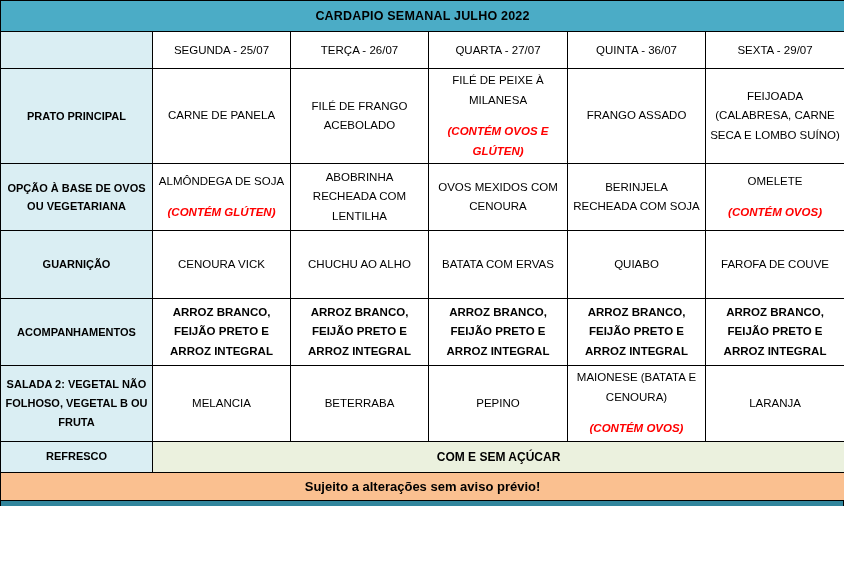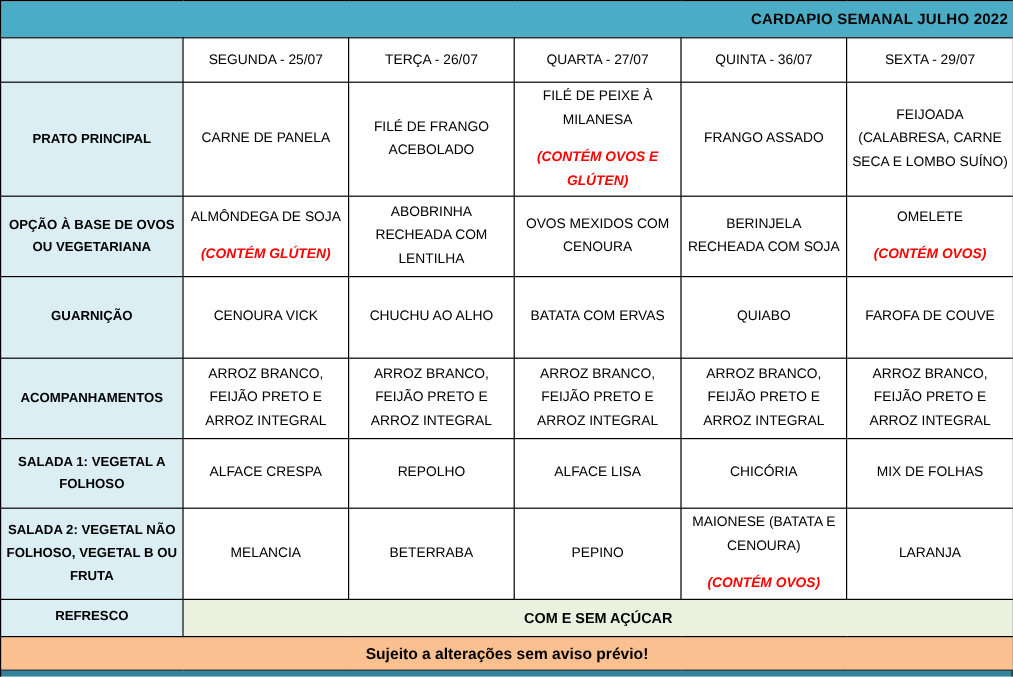--- a/index.html
+++ b/index.html
@@ -30,21 +30,20 @@
     vertical-align:middle;
     padding:2px 4px;
     overflow:hidden;
   }
   .title-cell{
     background:var(--title-bg);
     font-weight:bold;
     font-size:12.5px;
     height:31px;
     letter-spacing:.2px;
-    text-align:right;
   }
   .day-header{
     background:#ffffff;
     font-weight:normal;
     font-size:11.5px;
     height:37px;
   }
   .corner{
     background:var(--row-header-bg);
     height:37px;
@@ -77,21 +76,21 @@
   .footer-cell{
     background:var(--footer-bg);
     font-weight:bold;
     font-size:13px;
     height:28px;
   }
   
   tbody[data-name="menu-rows"] tr:nth-child(1) td{height:82px;}
   tbody[data-name="menu-rows"] tr:nth-child(2) td{height:67px;}
   tbody[data-name="menu-rows"] tr:nth-child(3) td{height:68px;}
-  tbody[data-name="menu-rows"] tr:nth-child(4) td{height:67px;}
+  tbody[data-name="menu-rows"] tr:nth-child(4) td{height:67px;font-weight:bold;}
   tbody[data-name="menu-rows"] tr:nth-child(5) td{height:58px;}
   tbody[data-name="menu-rows"] tr:nth-child(6) td{height:68px;}
   .bottom-strip{
     width:844px;height:5px;
     background:var(--bottom-strip);
     border-left:1px solid var(--grid);
     border-right:1px solid var(--grid);
   }
 </style>
 </head>
@@ -191,38 +190,20 @@
             <div class="dish" data-name="dish-text">ARROZ BRANCO, FEIJÃO PRETO E ARROZ INTEGRAL</div>
           </td>
           <td class="cell" data-name="menu-cell">
             <div class="dish" data-name="dish-text">ARROZ BRANCO, FEIJÃO PRETO E ARROZ INTEGRAL</div>
           </td>
           <td class="cell" data-name="menu-cell">
             <div class="dish" data-name="dish-text">ARROZ BRANCO, FEIJÃO PRETO E ARROZ INTEGRAL</div>
           </td>
         </tr>
         <tr data-name="table-row">
-          <td class="rowhead" data-name="row-header">SALADA 1: VEGETAL A FOLHOSO</td>
-          <td class="cell" data-name="menu-cell">
-            <div class="dish" data-name="dish-text">ALFACE CRESPA</div>
-          </td>
-          <td class="cell" data-name="menu-cell">
-            <div class="dish" data-name="dish-text">REPOLHO</div>
-          </td>
-          <td class="cell" data-name="menu-cell">
-            <div class="dish" data-name="dish-text">ALFACE LISA</div>
-          </td>
-          <td class="cell" data-name="menu-cell">
-            <div class="dish" data-name="dish-text">CHICÓRIA</div>
-          </td>
-          <td class="cell" data-name="menu-cell">
-            <div class="dish" data-name="dish-text">MIX DE FOLHAS</div>
-          </td>
-        </tr>
-        <tr data-name="table-row">
           <td class="rowhead" data-name="row-header">SALADA 2: VEGETAL NÃO FOLHOSO, VEGETAL B OU FRUTA</td>
           <td class="cell" data-name="menu-cell">
             <div class="dish" data-name="dish-text">MELANCIA</div>
           </td>
           <td class="cell" data-name="menu-cell">
             <div class="dish" data-name="dish-text">BETERRABA</div>
           </td>
           <td class="cell" data-name="menu-cell">
             <div class="dish" data-name="dish-text">PEPINO</div>
           </td>

